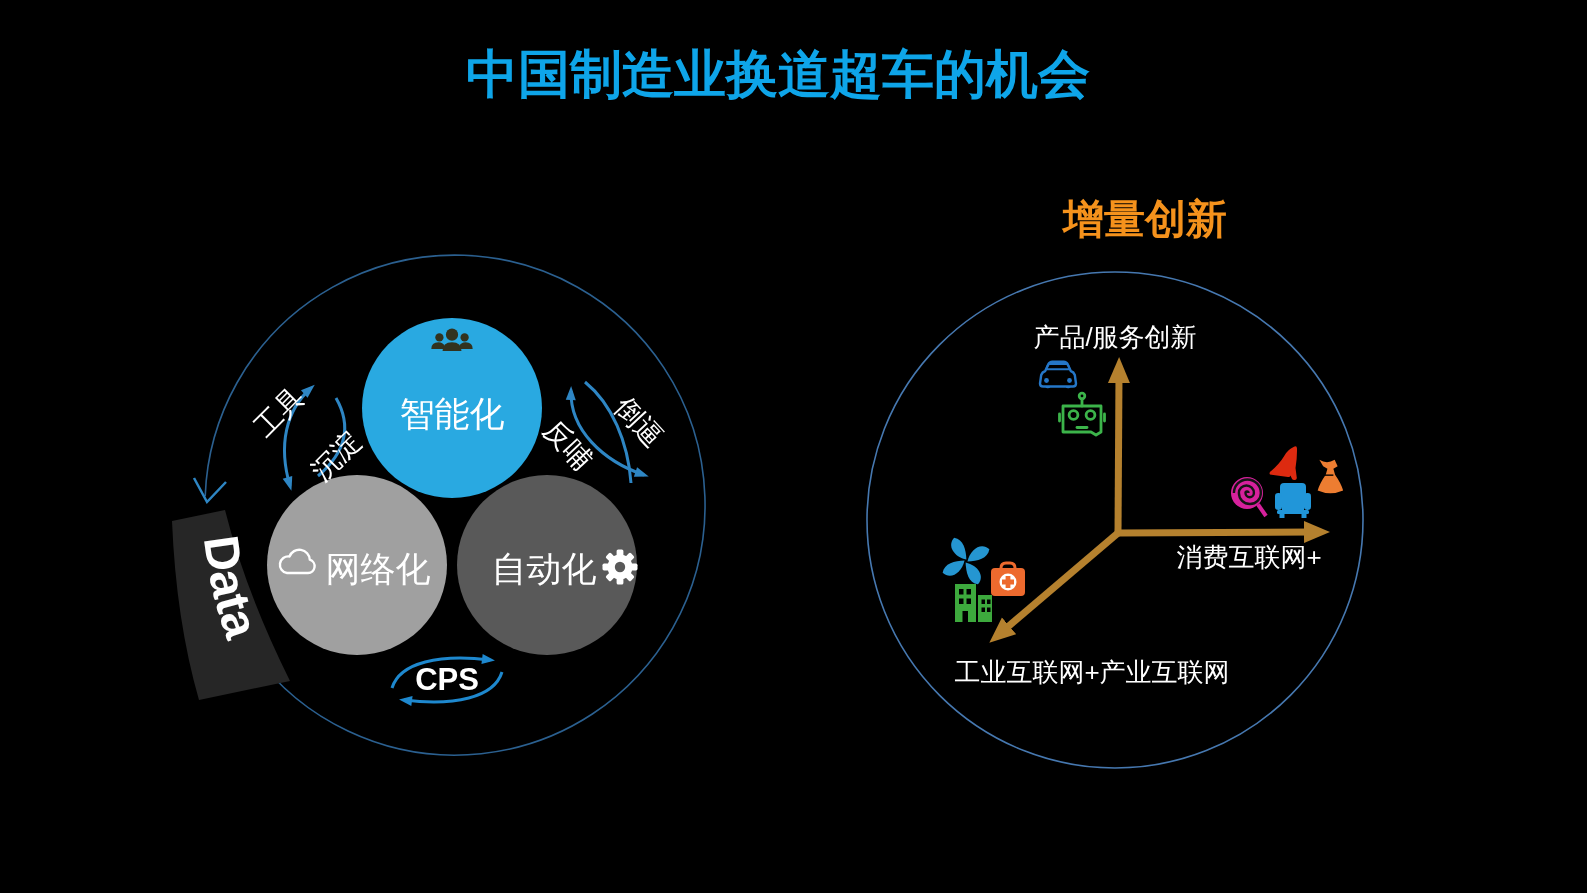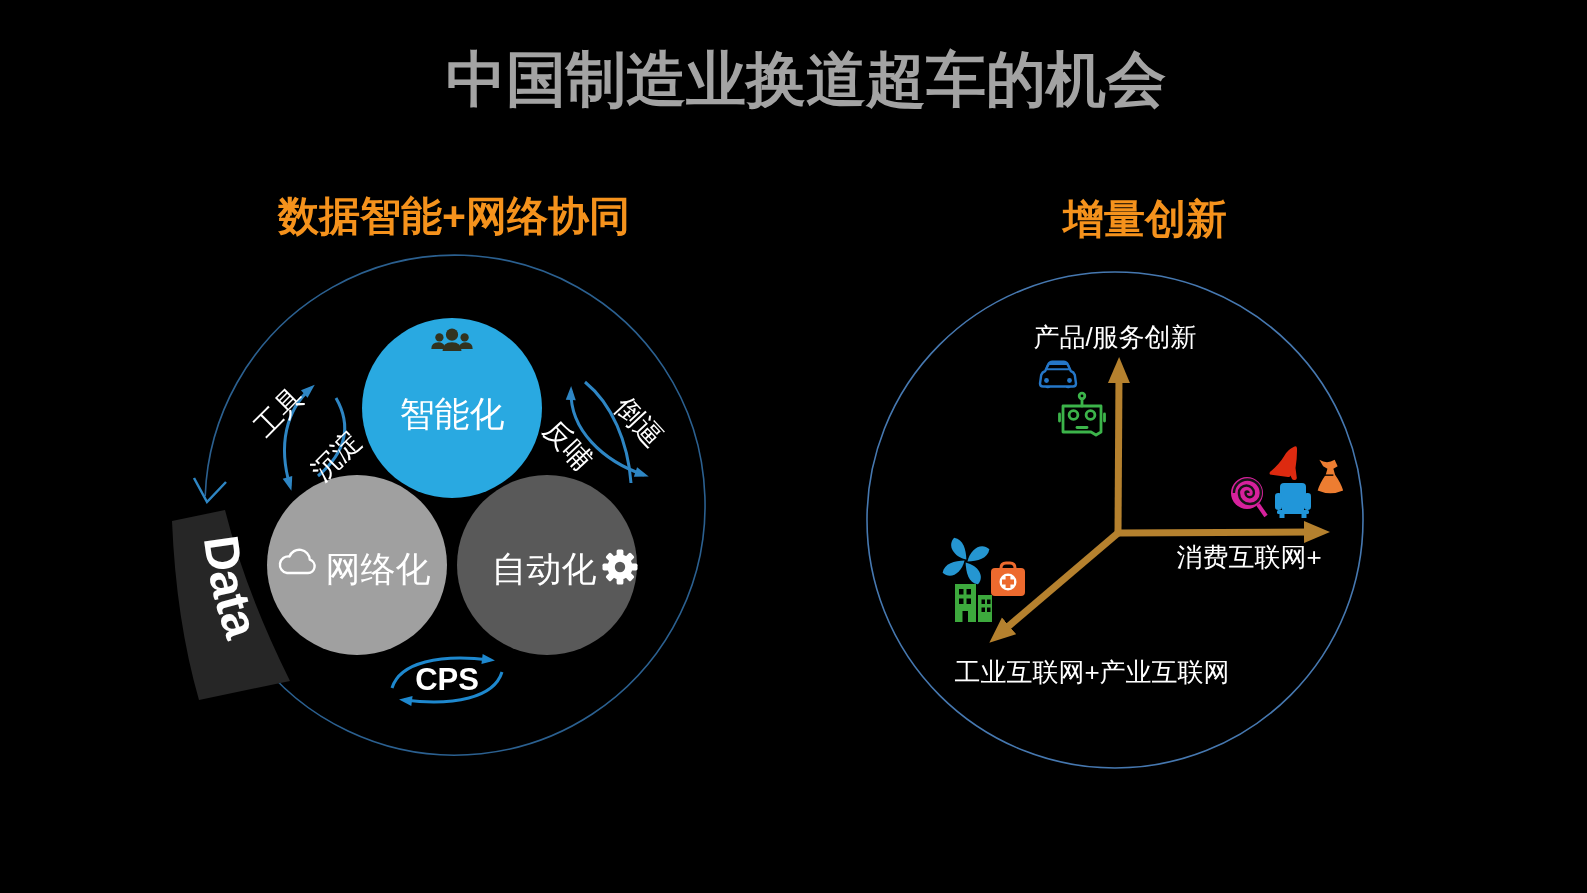--- a/index.html
+++ b/index.html
@@ -1,32 +1,31 @@
 <!DOCTYPE html>
 <html><head>
 <meta charset="utf-8">
 <style>
   html,body{margin:0;padding:0;background:#000;}
   .slide{position:relative;width:1587px;height:893px;background:#000;overflow:hidden;
          font-family:"Liberation Sans","DejaVu Sans",sans-serif;}
-  .title{position:absolute;left:806px;top:40px;transform:translateX(-50%);
-         color:#a3a3a3;font-size:60px;font-weight:bold;white-space:nowrap;}
+  .title{position:absolute;left:778px;top:40px;transform:translateX(-50%);
+         color:#0ea5e9;font-size:52px;font-weight:bold;white-space:nowrap;}
   .heading{position:absolute;transform:translate(-50%,-50%);color:#F5921C;
          font-size:41px;font-weight:bold;white-space:nowrap;}
   .heading.lft{left:454px;top:216px;}
   .heading.rgt{left:1125px;top:219px;margin-left:20px;}
   svg text{font-family:"Liberation Sans","DejaVu Sans",sans-serif;}
 </style>
 </head>
 <body>
 
 <div class="slide">
 
   <div class="title">中国制造业换道超车的机会</div>
-  <div class="heading lft">数据智能+网络协同</div>
   <div class="heading rgt">增量创新</div>
 
   <svg style="position:absolute;left:160px;top:230px" width="620" height="580" viewBox="0 0 620 580">
     <defs>
       <marker id="mb" markerUnits="userSpaceOnUse" markerWidth="17" markerHeight="14" refX="10" refY="7" orient="auto">
         <path d="M1,2 L15,7 L1,12 Z" fill="#2E86C4"></path>
       </marker>
       <marker id="mbs" markerUnits="userSpaceOnUse" markerWidth="17" markerHeight="14" refX="10" refY="7" orient="auto-start-reverse">
         <path d="M1,2 L15,7 L1,12 Z" fill="#2E86C4"></path>
       </marker>

